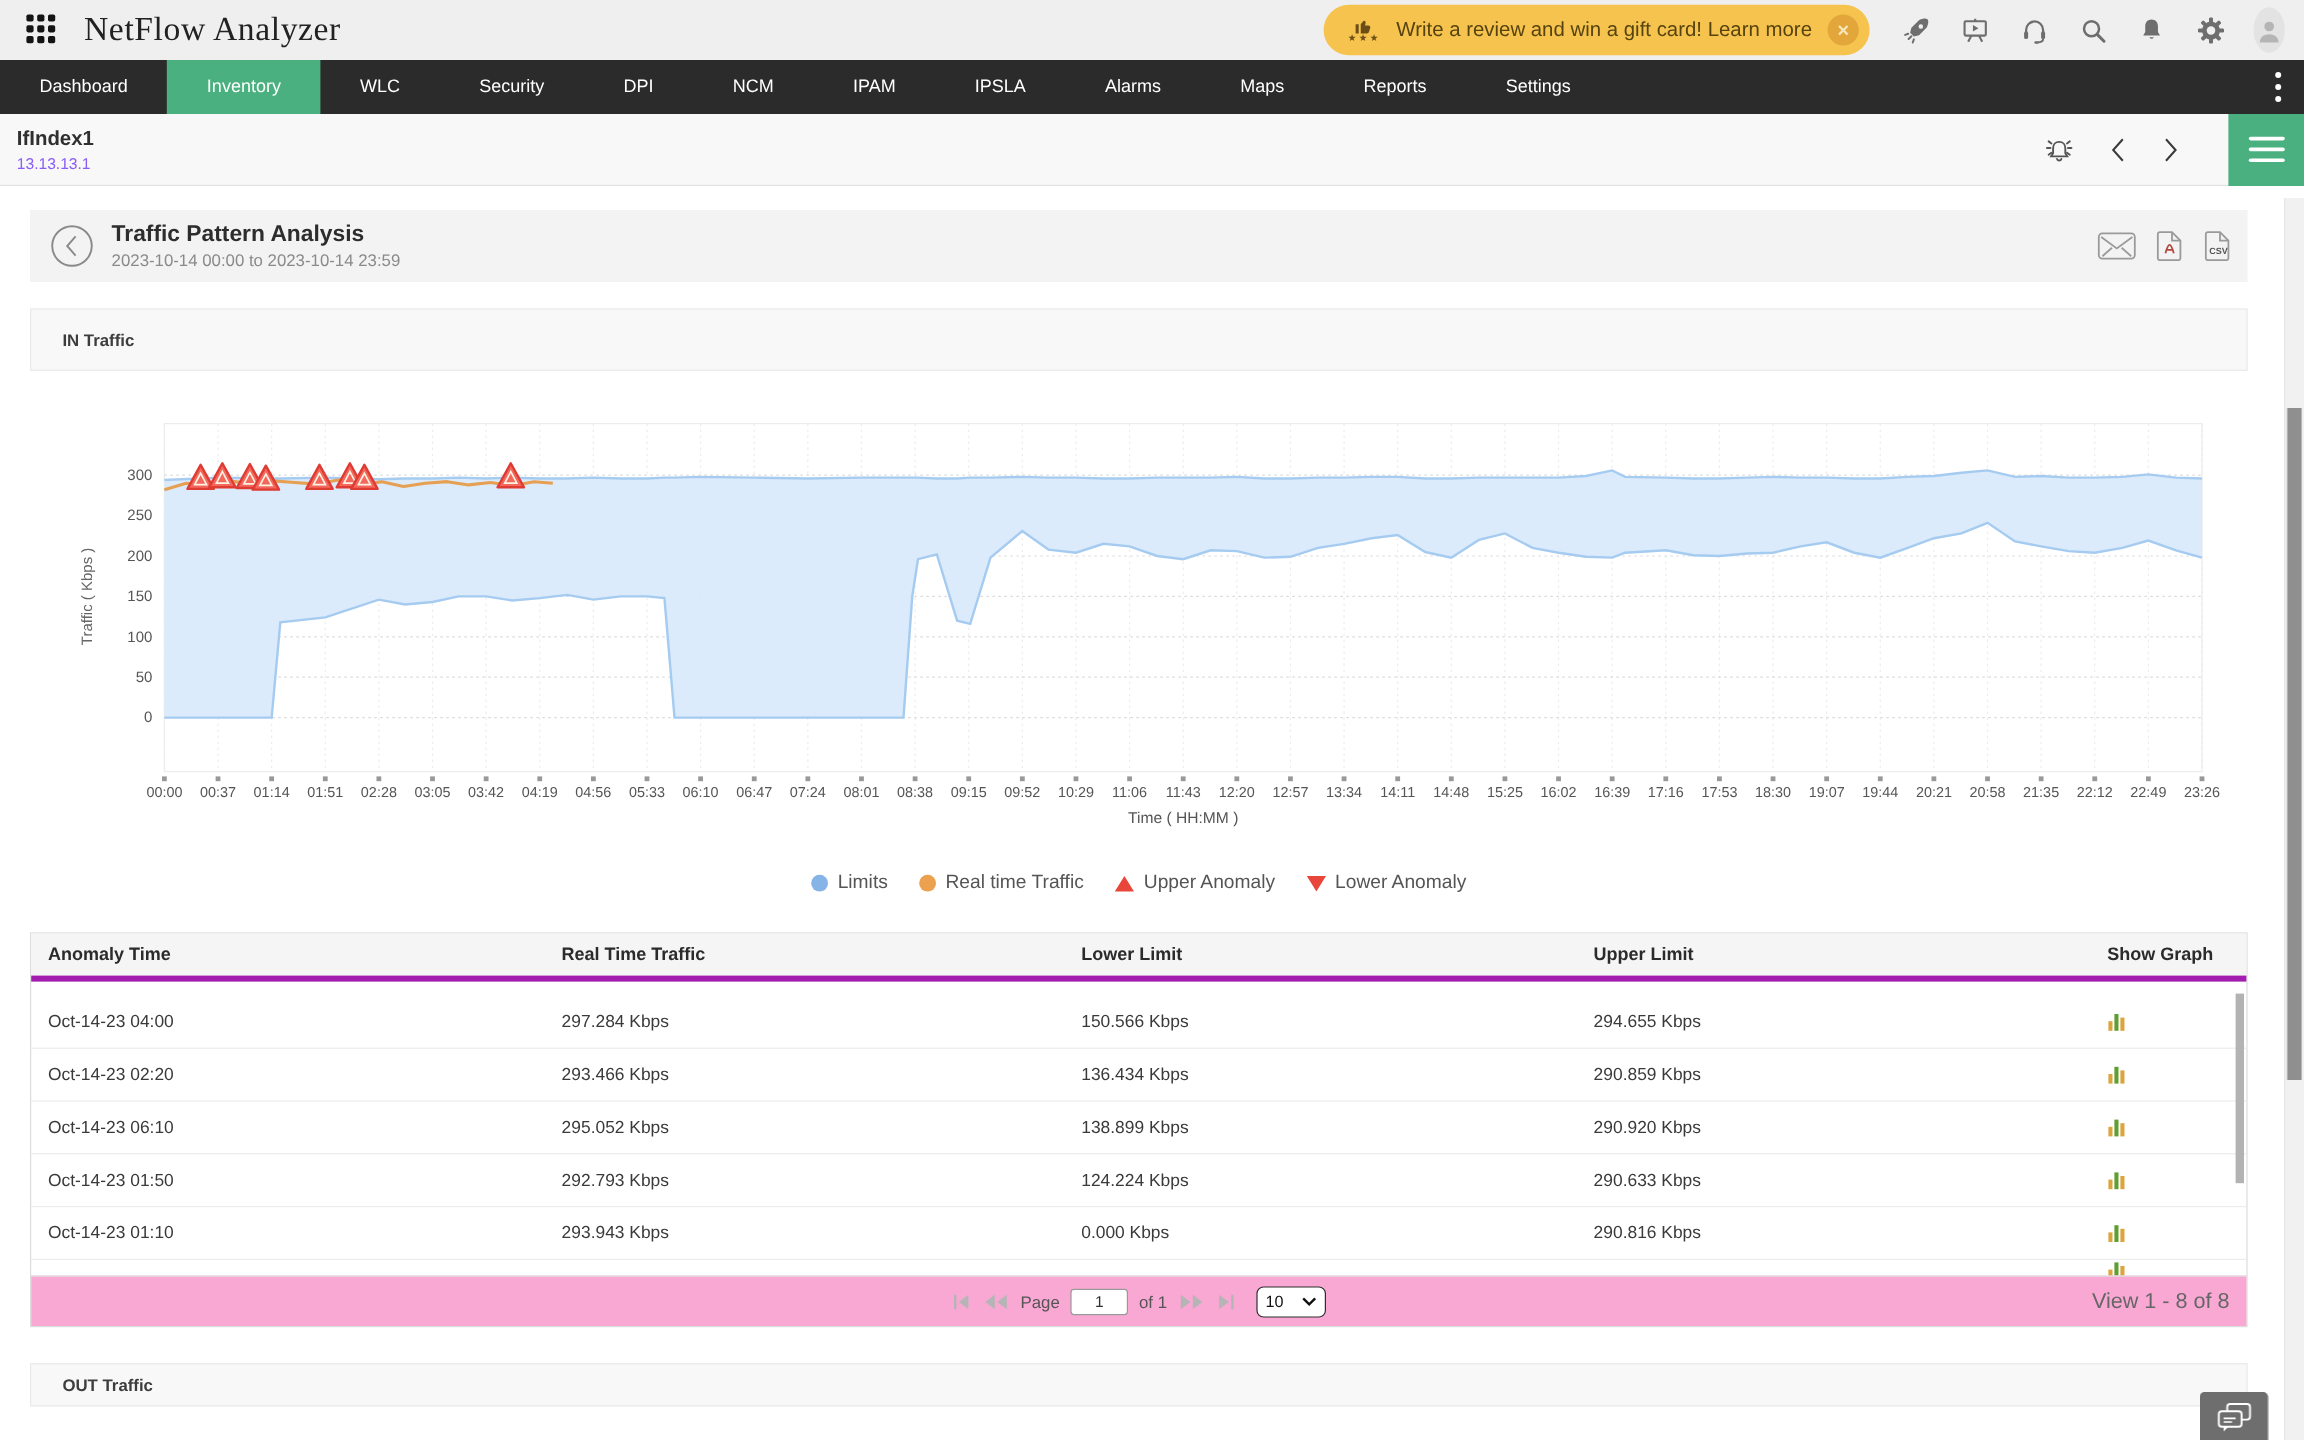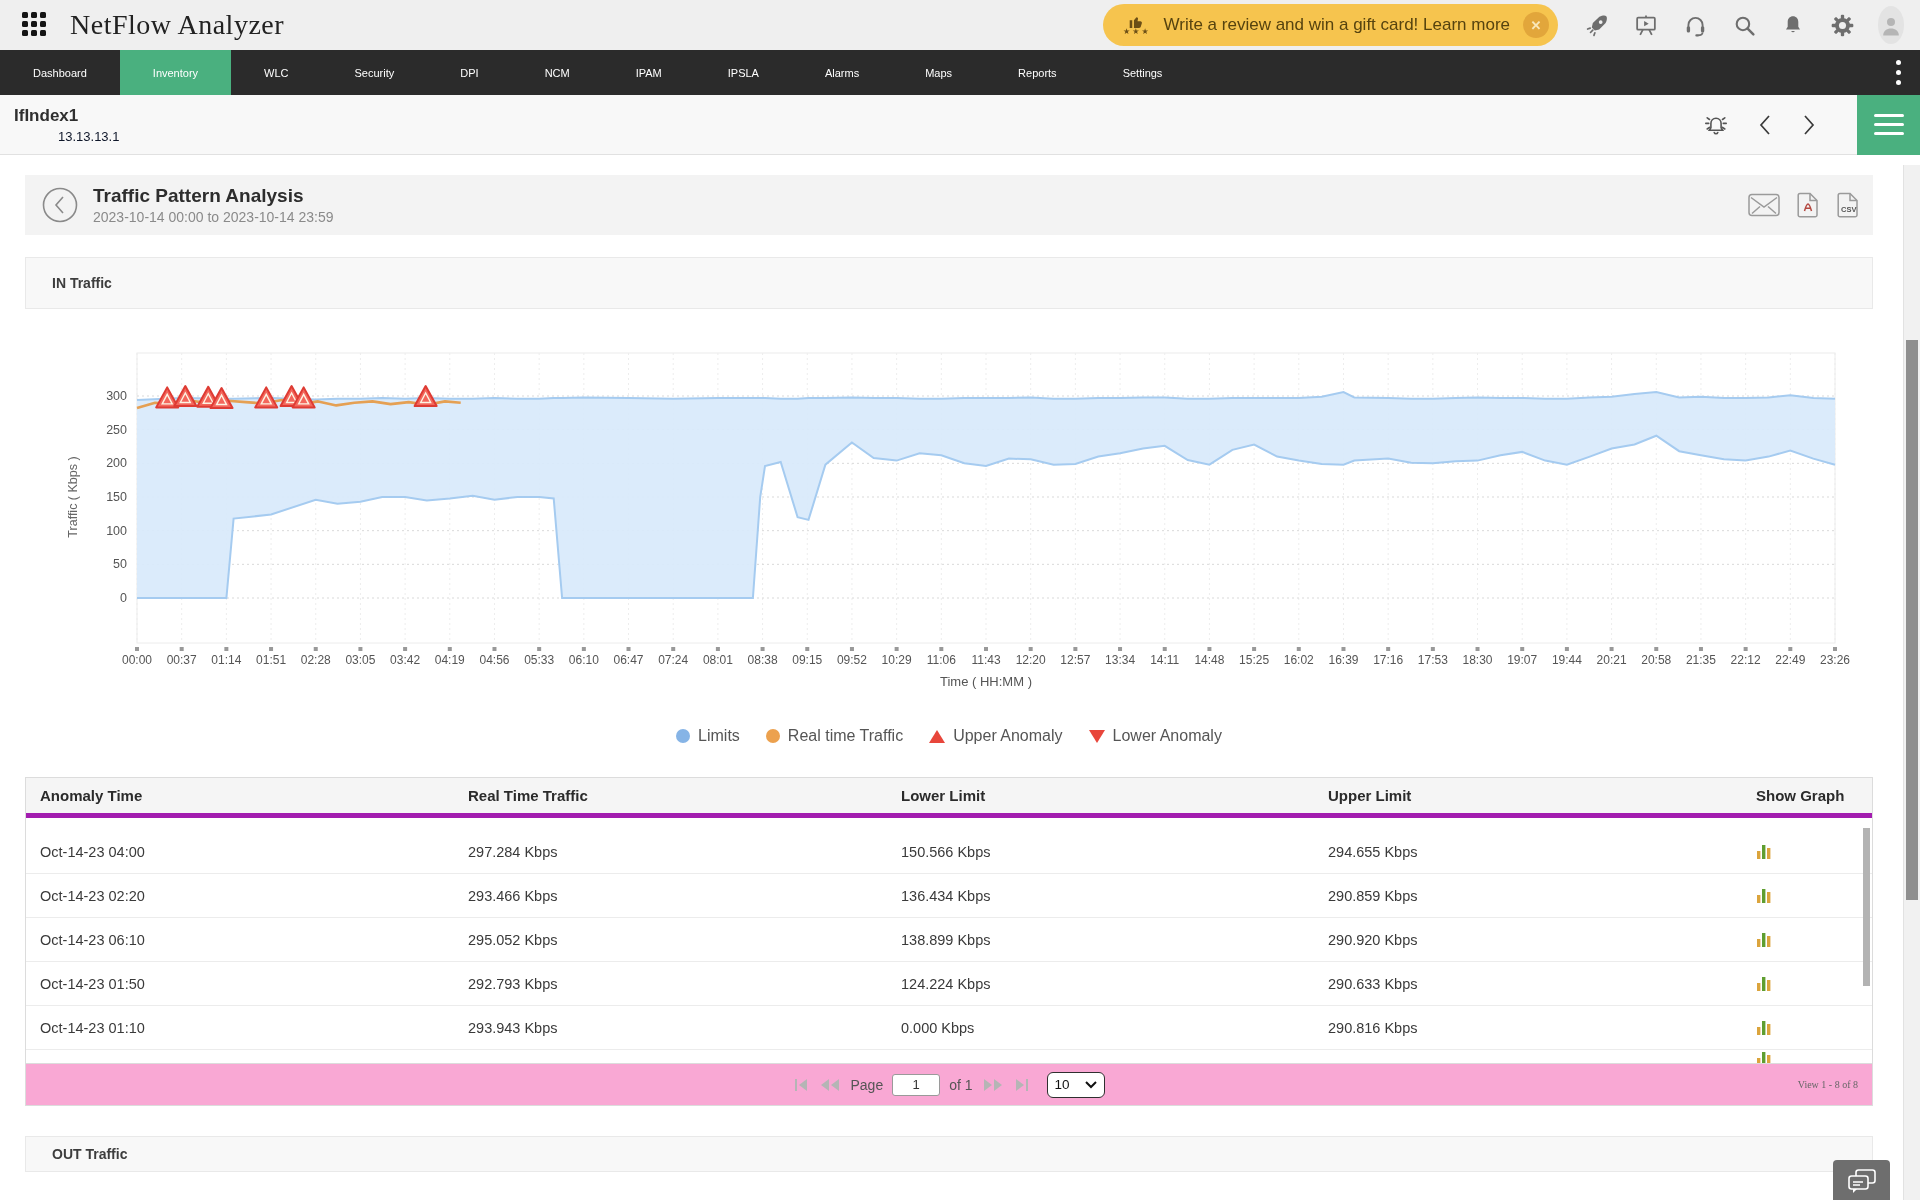--- a/index.html
+++ b/index.html
@@ -21,32 +21,32 @@
   .banner-text { font-size:17px; color:#56430f; }
   .banner-close { width:26px; height:26px; border-radius:50%; background:#e2a63b; color:#f9e7bb;
                   display:flex; align-items:center; justify-content:center; font-size:13px; font-weight:bold; }
   .topbar-icons { display:flex; align-items:center; gap:23px; margin:0 16px 0 26px; }
   .topbar-icons .ic { width:26px; height:26px; display:flex; align-items:center; justify-content:center; cursor:pointer; }
   .avatar { width:38px; height:38px; border-radius:50%; background:#e3e3e3;
             display:flex; align-items:flex-end; justify-content:center; overflow:hidden; }
 
   
   .nav { height:45px; background:#2b2b2b; display:flex; align-items:stretch; position:relative; }
-  .nav-item { display:flex; align-items:center; padding:0 33px; color:#fff; font-size:11px; cursor:pointer; }
+  .nav-item { display:flex; align-items:center; padding:0 33px; color:#fff; font-size:15px; cursor:pointer; }
   .nav-item.active { background:#4ab07f; }
   .nav-kebab { position:absolute; right:12px; top:0; height:100%; display:flex; flex-direction:column;
                justify-content:center; gap:5px; align-items:center; width:20px; cursor:pointer; }
   .nav-kebab i { width:5px; height:5px; border-radius:50%; background:#fff; }
 
   
   .subheader { height:60px; background:#f8f8f8; border-bottom:1px solid #e1e1e1;
                display:flex; align-items:center; }
   .page-titles { padding-left:14px; }
   .page-title { font-size:17px; font-weight:bold; color:#2f2f2f; }
-  .page-subtitle { font-size:13px; color:#0f172a; margin-top:3px;margin-left:44px; }
+  .page-subtitle { font-size:13px; color:#8b5cf6; margin-top:3px; }
   .subheader-actions { margin-left:auto; display:flex; align-items:center; gap:24px; }
   .subheader-actions .ic { cursor:pointer; display:flex; }
   .menu-green { width:63px; height:60px; background:#4ab07f; display:flex; flex-direction:column;
                 gap:6px; align-items:center; justify-content:center; margin-left:14px; cursor:pointer; }
   .menu-green i { width:30px; height:3px; background:#fff; border-radius:1.5px; }
 
   
   .content { margin-left:25px; width:1848px; margin-top:20px; }
 
   .report-header { background:#f3f3f3; height:60px; display:flex; align-items:center; padding:0 12px 0 16px; }
@@ -84,21 +84,21 @@
 
   .pagination { background:#f9a8d4; border-top:1px solid #dcdcdc; height:42px; position:relative;
                 display:flex; align-items:center; justify-content:center; gap:9px;
                 font-size:14px; color:#555; }
   .pg-btn { display:flex; cursor:pointer; }
   .page-input { width:48px; height:22px; border:1px solid #9a9a9a; border-radius:3px;
                 font-size:13px; text-align:center; color:#333; font-family:inherit; }
   .size-select { width:58px; height:26px; border:1.5px solid #2f2f2f; border-radius:6px; background:#fff;
                  display:flex; align-items:center; justify-content:space-between; padding:0 7px;
                  font-size:13.5px; color:#111; cursor:pointer; margin-left:8px; }
-  .view-count { position:absolute; right:14px; font-size:10px; color:#666;font-family:Liberation Serif, serif; }
+  .view-count { position:absolute; right:14px; font-size:18px; color:#666; }
 
   .out-bar { margin-top:30px; height:36px; }
 
   
   .feedback-btn { position:fixed; right:30px; bottom:-6px; width:57px; height:46px; background:#6e6e6e;
                   border-radius:4px; display:flex; justify-content:center; padding-top:7px; cursor:pointer; }
   .scrollbar { position:fixed; right:0; top:165px; bottom:0; width:17px; background:#f1f1f1;
                border-left:1px solid #e2e2e2; }
   .scroll-thumb { position:absolute; left:2px; right:2px; top:175px; height:560px; background:#8f8f8f; cursor:pointer; }
 </style>

